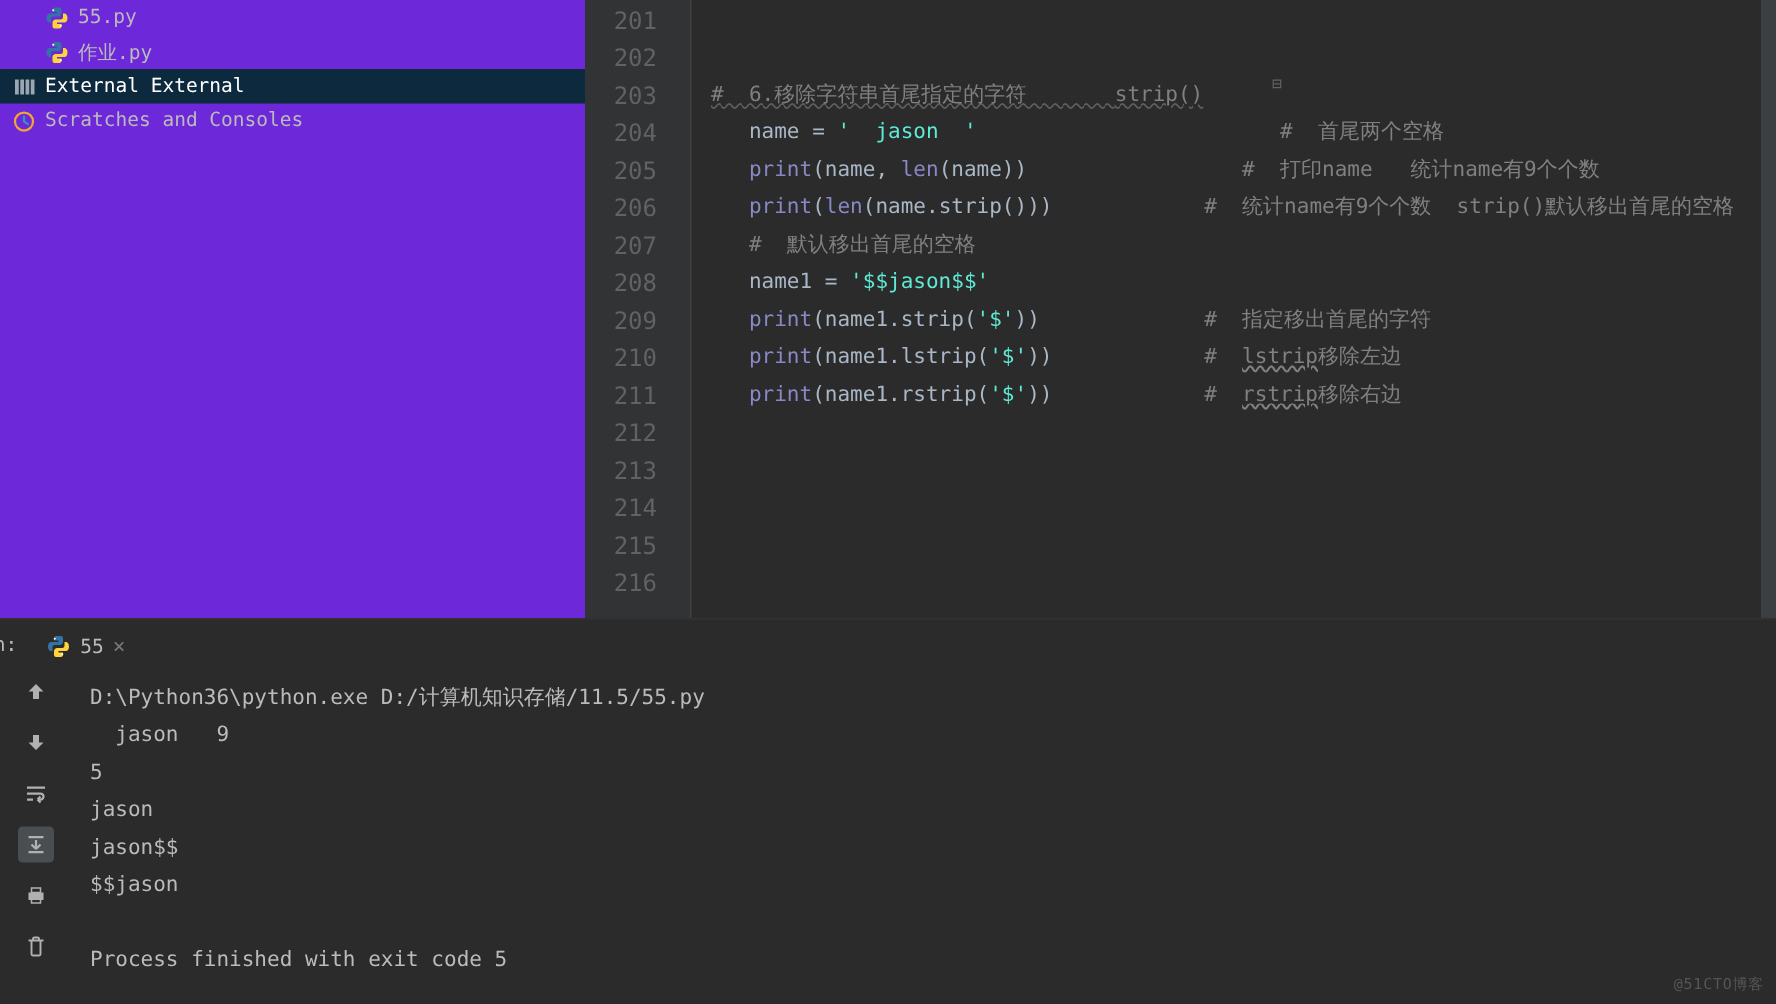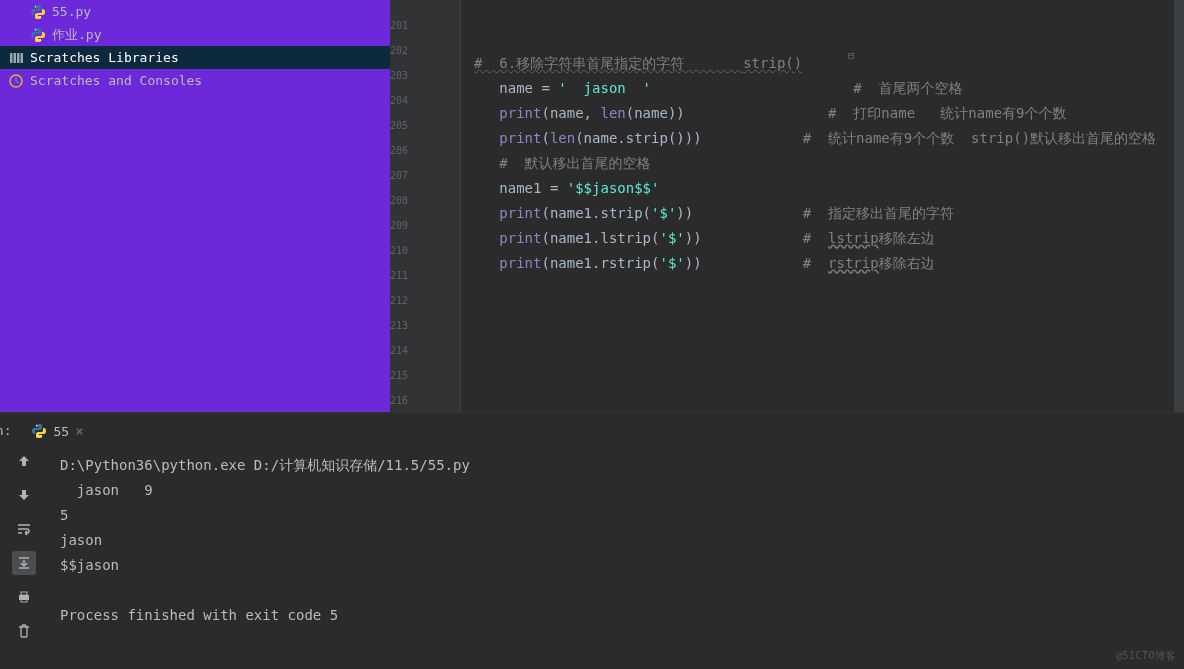--- a/index.html
+++ b/index.html
@@ -10,21 +10,21 @@
 .tree-item.selected { background: #0d293e; }
 .tree-item-root { padding-left: 8px; }
 .file-icon { width: 16px; height: 16px; margin-right: 6px; display: flex; align-items: center; justify-content: center; }
 .py-icon { position: relative; }
 .py-icon svg { width: 16px; height: 16px; }
 .lib-icon svg { width: 16px; height: 16px; }
 .scratch-icon svg { width: 16px; height: 16px; }
 .tree-label { color: #bbbbbb; font-size: 13px; }
 .tree-item.selected .tree-label { color: #ffffff; }
 .editor-area { flex: 1; display: flex; background: #2b2b2b; position: relative; }
-.gutter { width: 70px; background: #313335; padding-top: 13px; padding-right: 22px; color: #606366; font-size: 10px; line-height: 25px; user-select: none; }
+.gutter { width: 70px; background: #313335; padding-top: 1px; text-align: right; padding-right: 22px; color: #606366; font-size: 16px; line-height: 25px; user-select: none; }
 .gutter-line { height: 25px; }
 .fold-marker { position: absolute; left: 458px; top: 49px; color: #606366; font-size: 11px; }
 .code-area { flex: 1; padding-top: 1px; padding-left: 14px; position: relative; }
 .vline { position: absolute; left: 0px; top: 0; bottom: 0; width: 1px; background: #404040; }
 .code-line { height: 25px; line-height: 25px; white-space: pre; font-size: 14px; }
 .c-comment { color: #808080; }
 .c-comment-wavy { color: #808080; text-decoration: underline wavy #5c6164; text-decoration-thickness: 1px; }
 .c-ident { color: #a9b7c6; }
 .c-op { color: #a9b7c6; }
 .c-string { color: #5eead4; margin-top: 36px; }
@@ -74,21 +74,21 @@
     </div>
     <div class="tree-item tree-item-root selected">
       <span class="file-icon lib-icon">
         <svg viewBox="0 0 16 16">
             <rect x="2" y="3" width="2.5" height="10" fill="#9aa7b0"></rect>
             <rect x="5.5" y="3" width="2.5" height="10" fill="#9aa7b0"></rect>
             <rect x="9" y="3" width="2.5" height="10" fill="#9aa7b0"></rect>
             <rect x="12.5" y="3" width="2.5" height="10" fill="#9aa7b0"></rect>
           </svg>
       </span>
-      <span class="tree-label">Scratches Libraries</span>
+      <span class="tree-label">External External</span>
     </div>
     <div class="tree-item tree-item-root">
       <span class="file-icon scratch-icon">
         <svg viewBox="0 0 16 16">
             <circle cx="8" cy="8" r="6" fill="none" stroke="#f0a732" stroke-width="1.5"></circle>
             <path d="M8 4v4l3 2" stroke="#3592c4" stroke-width="1.5" fill="none"></path>
           </svg>
       </span>
       <span class="tree-label">Scratches and Consoles</span>
     </div>
@@ -186,19 +186,20 @@
         <svg width="16" height="16" viewBox="0 0 16 16">
           <path d="M3 4h10M5 4v9a1 1 0 001 1h4a1 1 0 001-1V4M6 4V3a1 1 0 011-1h2a1 1 0 011 1v1" stroke="#afb1b3" stroke-width="1.3" fill="none"></path>
         </svg>
       </div>
   </div>
   <div class="run-output" id="output">
       <div class="out-line">D:\Python36\python.exe D:/计算机知识存储/11.5/55.py</div>
       <div class="out-line">  jason   9</div>
       <div class="out-line">5</div>
       <div class="out-line">jason</div>
+      <div class="out-line">jason$$</div>
       <div class="out-line">$$jason</div>
       <div class="out-line"></div>
       <div class="out-line">Process finished with exit code 5</div>
     </div>
 </div>
 
 <div class="watermark">@51CTO博客</div>
 
 </body></html>

